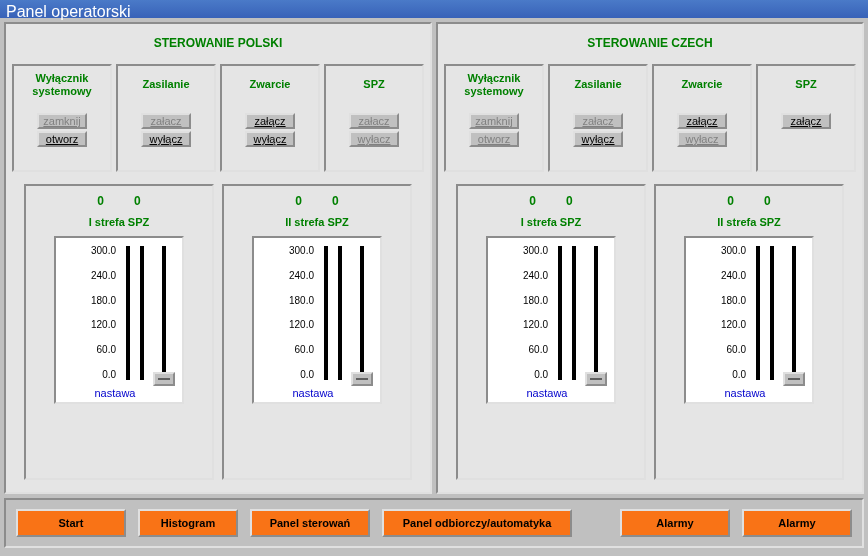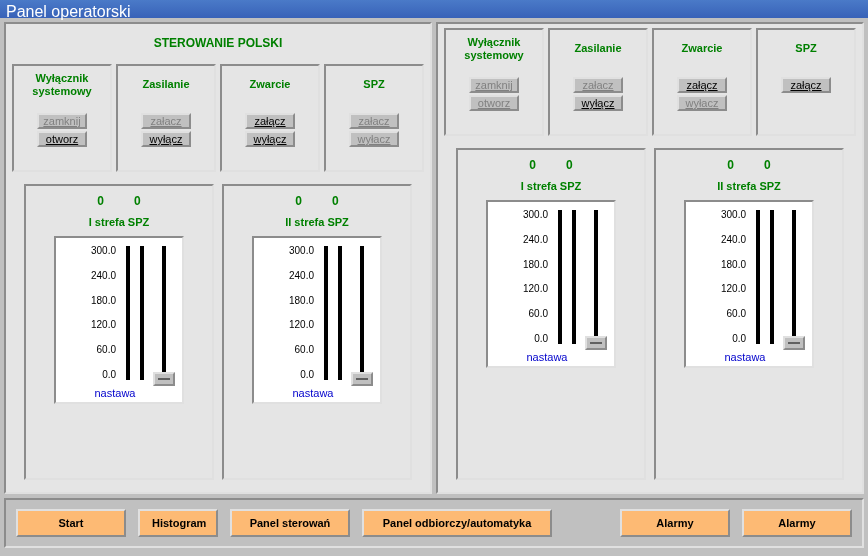--- a/index.html
+++ b/index.html
@@ -189,30 +189,30 @@
     margin: 0 4px 4px 4px;
     padding: 8px 10px;
     display: flex;
     gap: 12px;
     background: #c0c0c0;
     height: 50px;
     align-items: center;
   }
   .bottom-btn {
     border: 2px outset #e0e0e0;
-    background: #fdba74;
+    background: #f97316;
     font-weight: bold;
     font-size: 11px;
     padding: 6px 12px;
     cursor: pointer;
     font-family: inherit;
     white-space: nowrap;
   }
   .bottom-btn.w1 { width: 110px; }
-  .bottom-btn.w2 { width: 80px; }
+  .bottom-btn.w2 { width: 100px; }
   .bottom-btn.w3 { width: 120px; }
   .bottom-btn.w4 { width: 190px; }
   .bottom-btn.w5 { width: 110px; }
   .bottom-btn.w6 { width: 110px; }
   .spacer { flex: 1; }
 </style>
 </head>
 <body>
 
 <div class="titlebar">
@@ -295,20 +295,21 @@
               <div class="slider-thumb"></div>
             </div>
           </div>
           <div class="gauge-label">nastawa</div>
         </div>
       </div>
     </div>
   </div>
 
   <div class="half-panel">
+    <div class="panel-title">STEROWANIE CZECH</div>
     <div class="control-row">
       <div class="control-group">
         <div class="control-group-title">Wyłącznik systemowy</div>
         <button class="btn disabled">zamknij</button>
         <button class="btn disabled">otworz</button>
       </div>
       <div class="control-group">
         <div class="control-group-title">Zasilanie</div>
         <button class="btn disabled">załacz</button>
         <button class="btn under">wyłącz</button>

